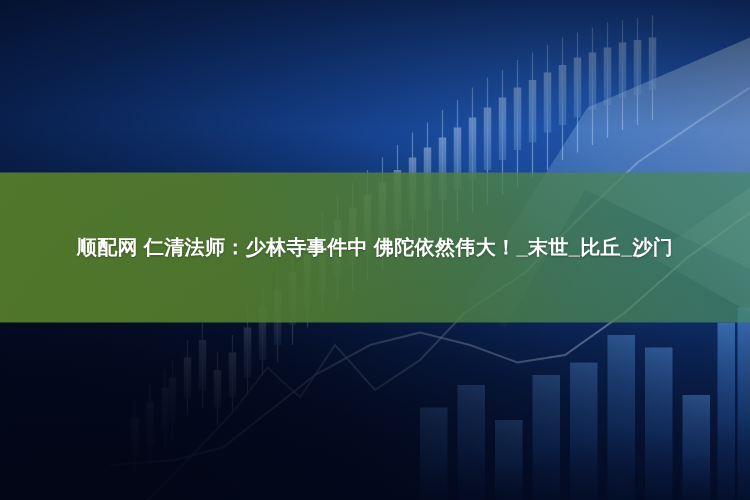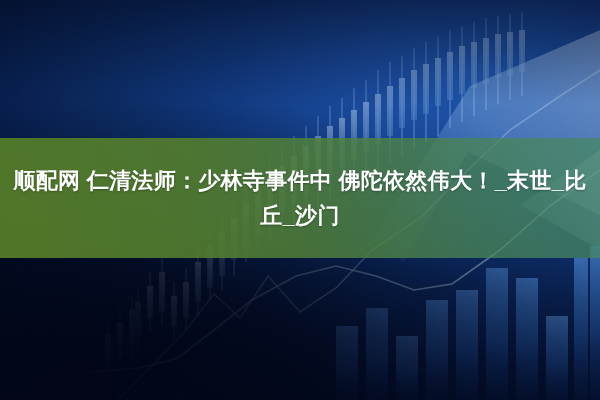--- a/index.html
+++ b/index.html
@@ -47,21 +47,21 @@
         rgba(74,132,85,0.78) 78%,
         rgba(70,136,100,0.74) 100%);
     display: flex;
     align-items: center;
     justify-content: center;
     box-sizing: border-box;
     padding: 0 6px;
   }
   #title-text {
     color: #ffffff;
-    font-size: 22px;
+    font-size: 16px;
     font-weight: 700;
     line-height: 35px;
     letter-spacing: 0.3px;
     text-align: center;
     text-shadow: 0 1px 2px rgba(0,0,0,0.30);
     width: 100%;
     word-break: break-all;
   }
 </style>
 </head>

